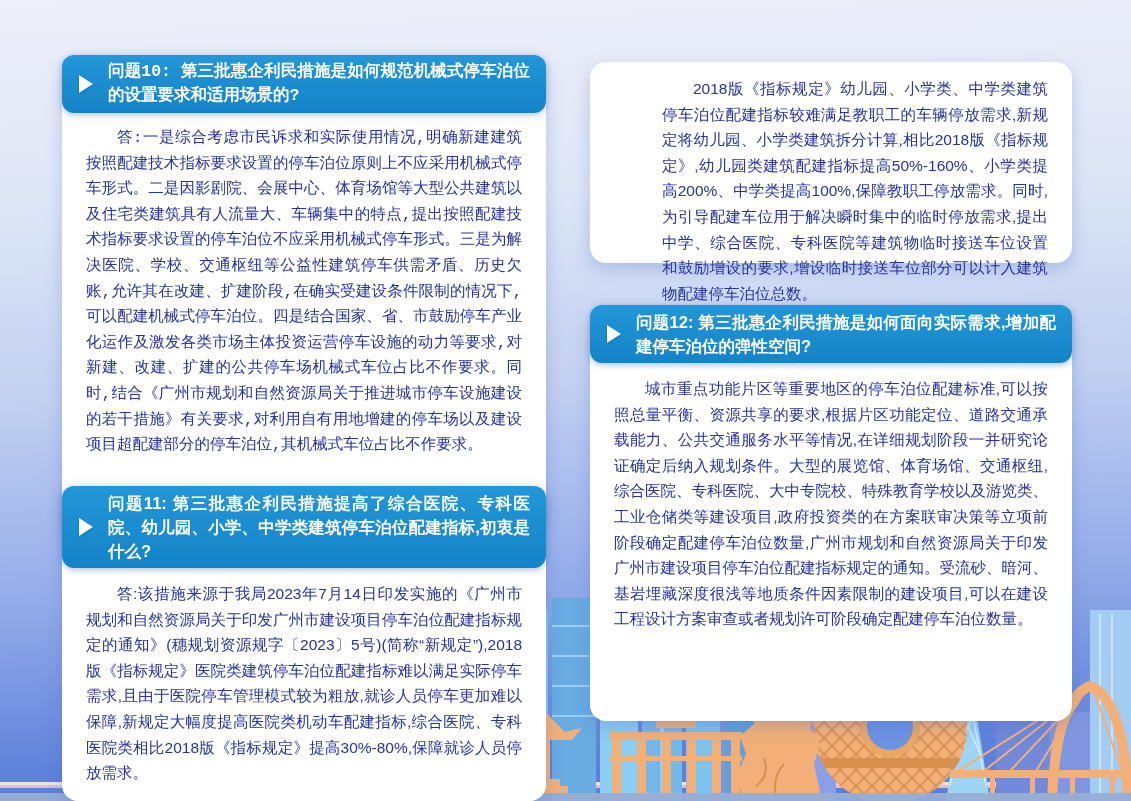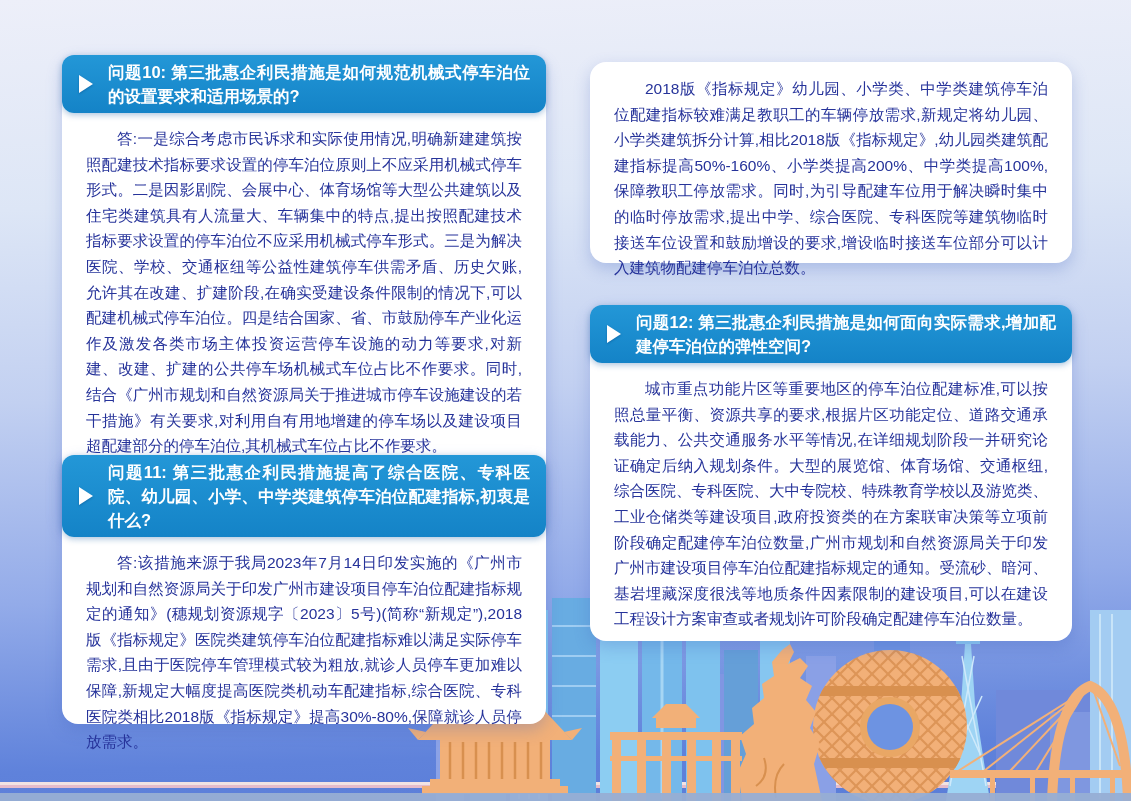--- a/index.html
+++ b/index.html
@@ -9,24 +9,24 @@
     overflow:hidden;
     background:linear-gradient(178deg,#edeff9 0%,#dde6f6 25%,#c2d0f1 48%,#93abe9 72%,#5f82db 92%,#5a7dd8 100%);
     font-family:"Liberation Sans",sans-serif;
   }
   .skyline{position:absolute;left:0;bottom:0;width:1131px;height:215px;display:block;}
   .card{
     position:absolute;background:#ffffff;border-radius:16px;
     box-shadow:0 6px 16px rgba(70,100,190,.28);
     box-sizing:border-box;
   }
-  #card-q10{left:62px;top:55px;width:484px;height:475px;}
-  #card-q11{left:62px;top:455px;width:484px;height:269px;}
-  #card-a9 {left:590px;top:62px;width:482px;height:201px;}
-  #card-q12{left:590px;top:305px;width:482px;height:336px;}
+  #card-q10{left:62px;top:55px;width:484px;height:475px;font-family:Liberation Mono, monospace;}
+  #card-q11{left:62px;top:486px;width:484px;height:315px;}
+  #card-a9 {left:590px;top:62px;width:482px;height:201px;padding-left:48px;}
+  #card-q12{left:590px;top:305px;width:482px;height:416px;}
   .qheader{
     position:relative;display:flex;align-items:center;box-sizing:border-box;
     min-height:58px;border-radius:12px;
     background:linear-gradient(180deg,#2397d7 0%,#1483c7 100%);
     box-shadow:0 2px 6px rgba(20,90,160,.35);
     padding:5px 16px 5px 46px;
   }
   .qtitle{color:#ffffff;font-weight:bold;font-size:16.5px;line-height:24px;text-align:justify;}
   .tri{
     position:absolute;left:17px;top:50%;transform:translateY(-50%);

